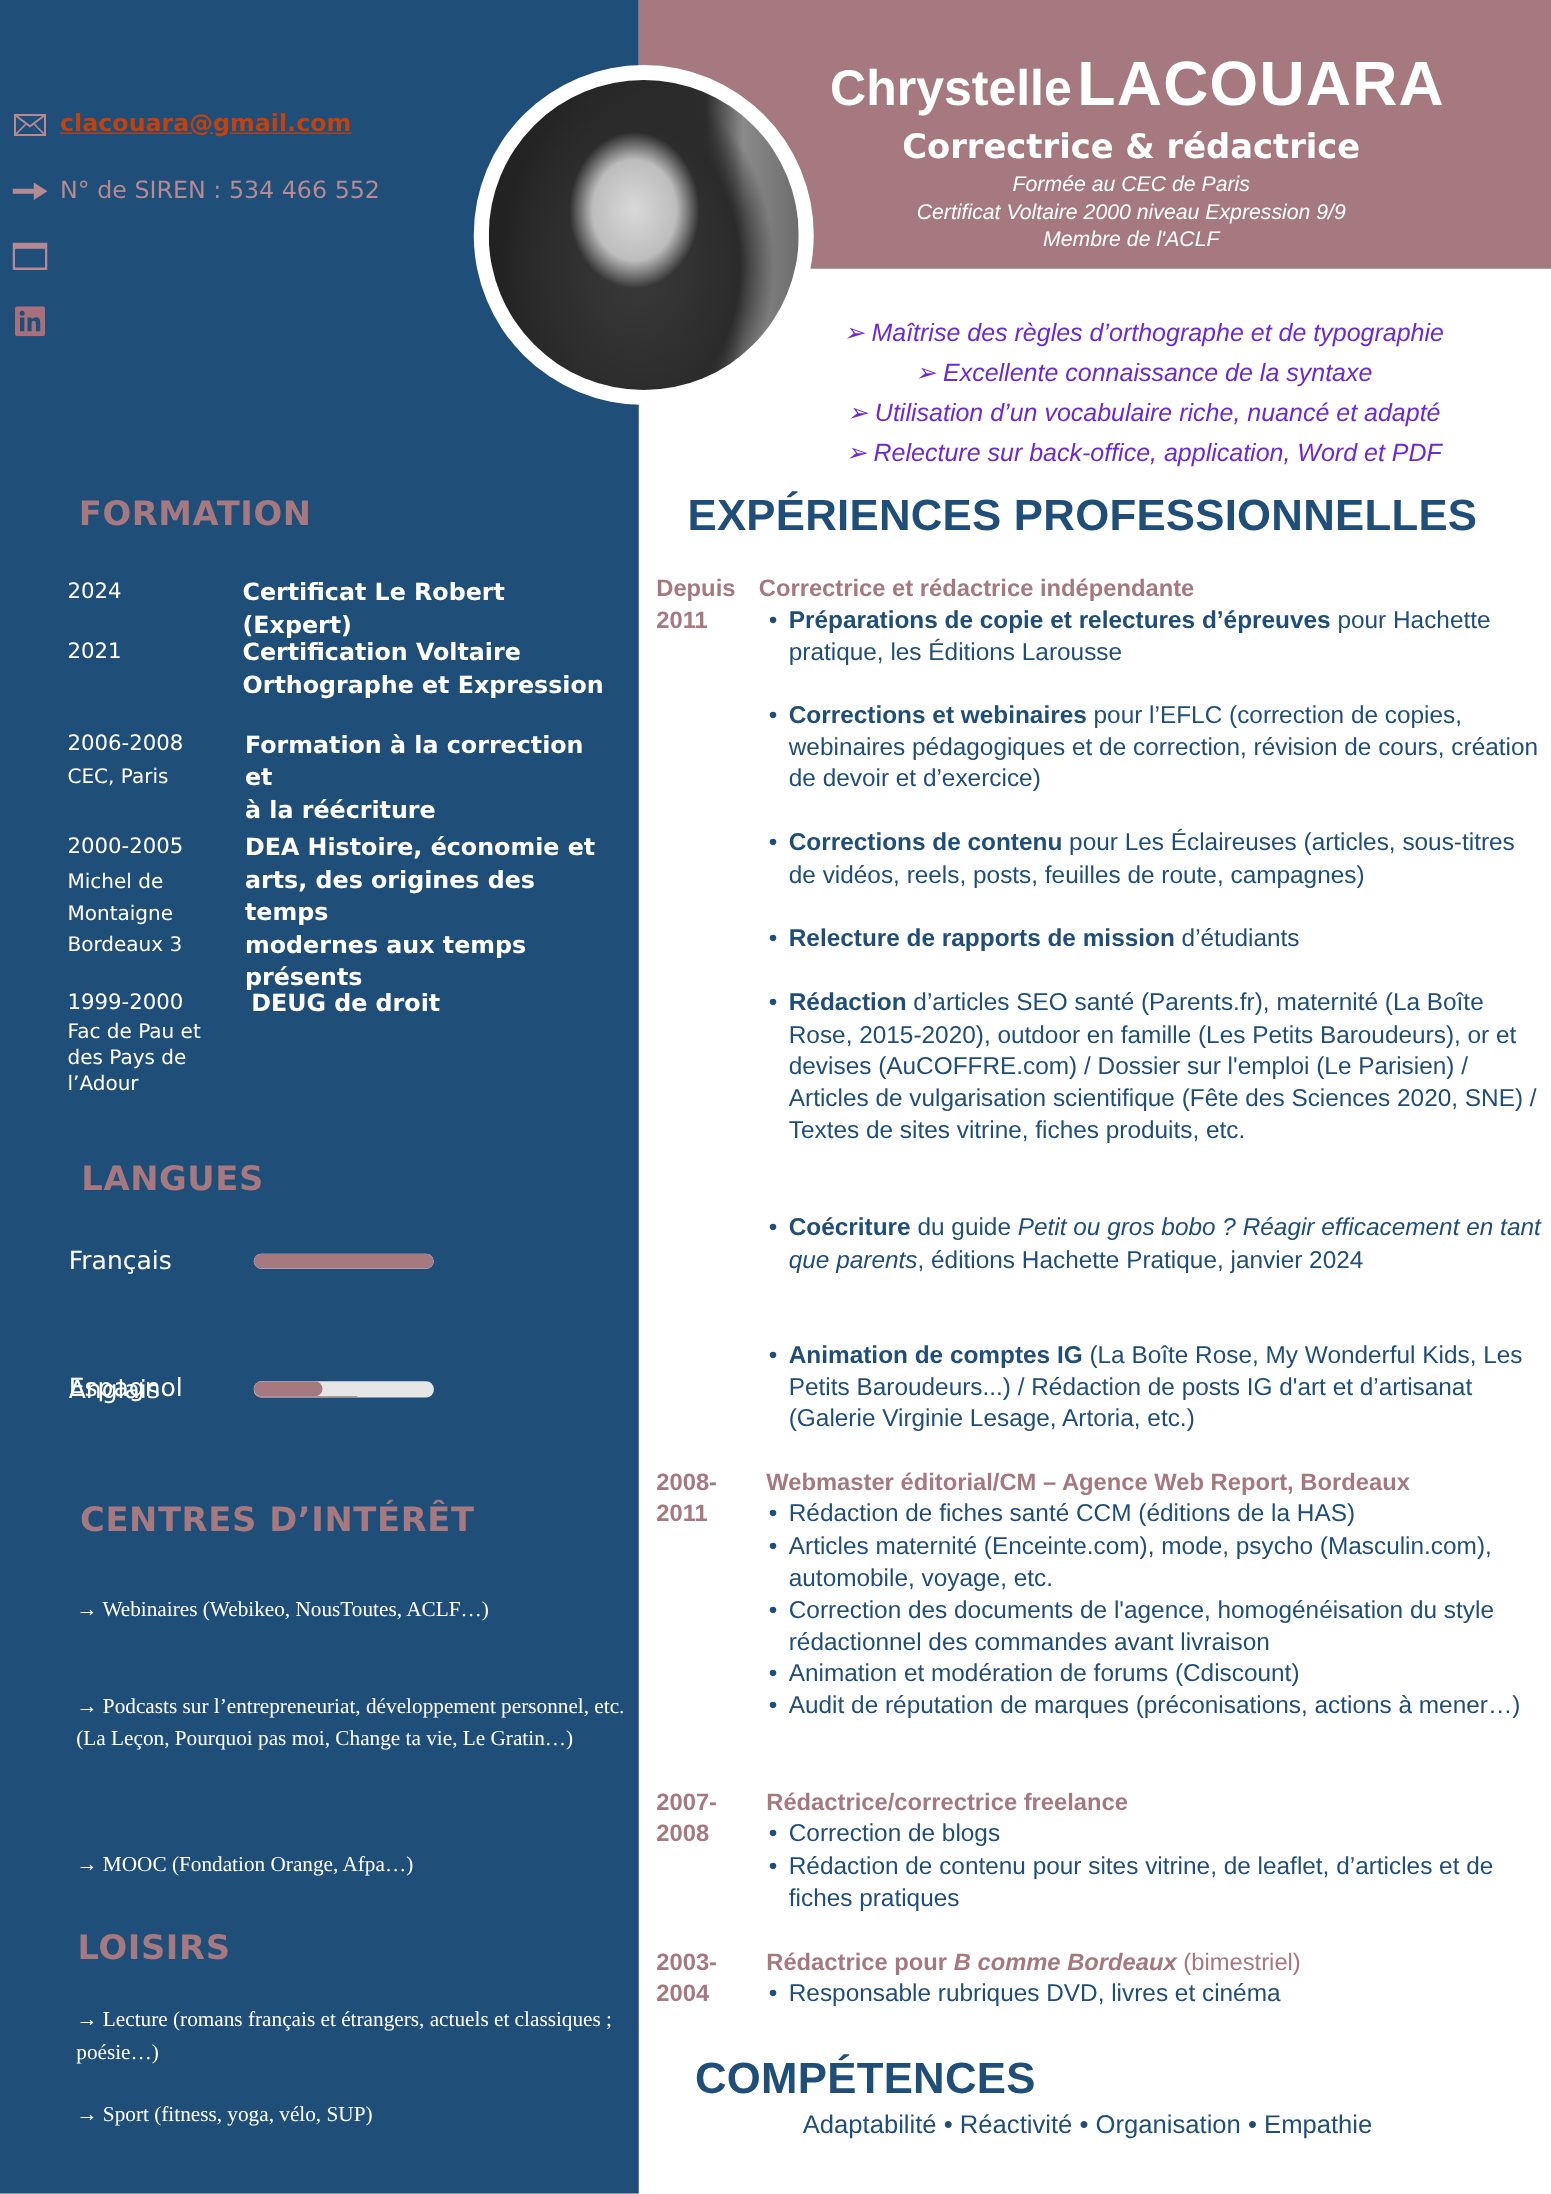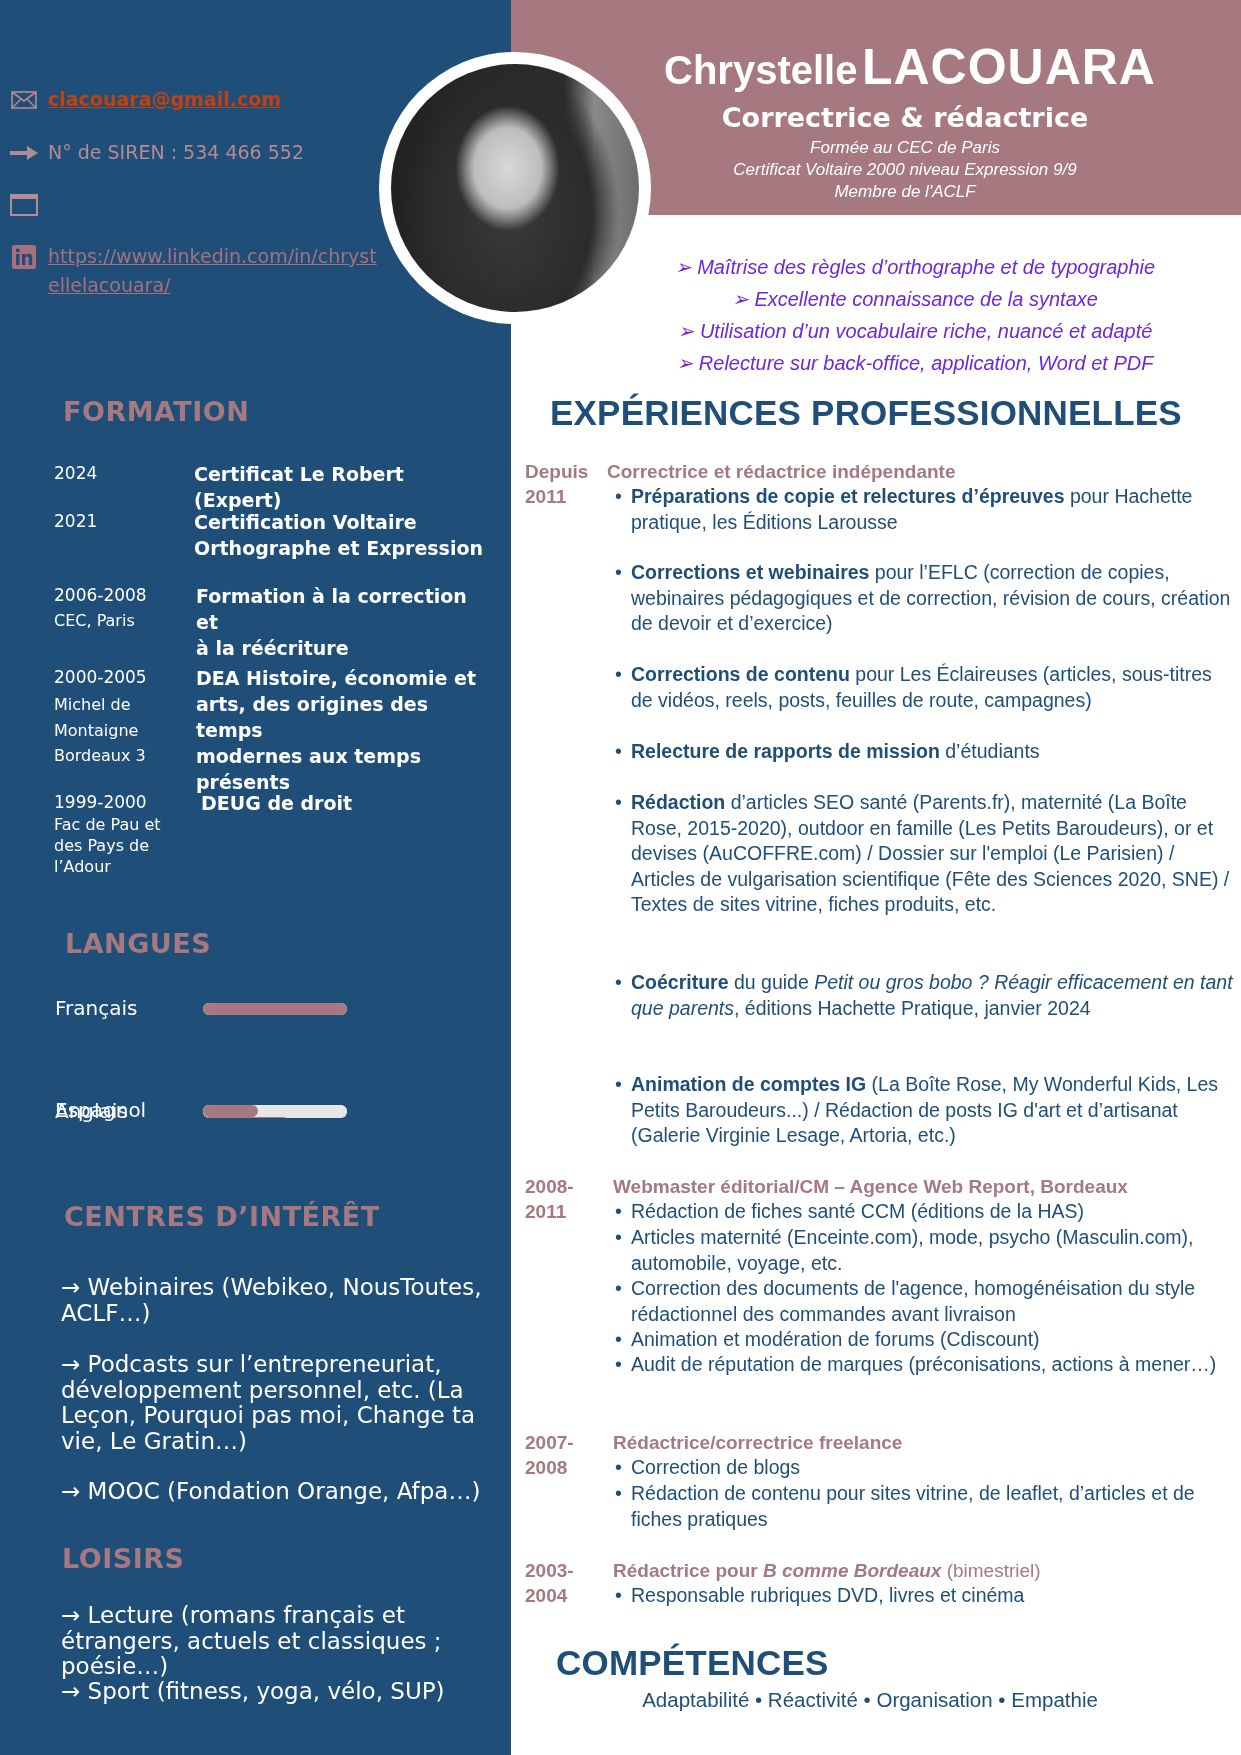--- a/index.html
+++ b/index.html
@@ -38,21 +38,21 @@
     .form-row { position: absolute; left: 54px; width: 440px; color: #ffffff; }
     .form-row .yr { position: absolute; left: 0; top: 0; font-size: 17px; line-height: 24px; }
     .form-row .loc { position: absolute; left: 0; font-size: 16px; line-height: 22px; }
     .form-row .ttl { position: absolute; left: 140px; top: 0; font-weight: bold; font-size: 19px; line-height: 26px; }
 
     .lang-row { position: absolute; left: 55px; width: 300px; height: 30px; }
     .lang-row .lbl { position: absolute; left: 0; top: 0; color: #ffffff; font-size: 20px; line-height: 30px; }
     .lang-row .track { position: absolute; left: 148px; top: 10px; width: 144px; height: 12px; border-radius: 6px; background: #E6E6E6; overflow: hidden; }
     .lang-row .fill { position: absolute; left: 0; top: 0; height: 100%; border-radius: 6px; background: #A5797F; }
 
-    .interest { position: absolute; left: 61px; width: 440px; color: #ffffff; font-size: 23px; line-height: 25.5px; }
+    .interest { position: absolute; left: 61px; width: 440px; color: #ffffff; font-size: 17px; line-height: 25.5px; font-family: Liberation Serif, serif; }
 
     
     .right-title { position: absolute; color: #1F4E79; font-weight: bold; font-size: 35px; font-family: "Liberation Sans", sans-serif; letter-spacing: 0.2px; }
     .job { position: absolute; left: 525px; width: 710px; }
     .job .yr { position: absolute; left: 0; top: 0; color: #A5797F; font-weight: bold; font-size: 19px; line-height: 25px; width: 72px; font-family: "Liberation Sans", sans-serif; }
     .job .head { position: absolute; left: 88px; top: 0; color: #A5797F; font-weight: bold; font-size: 19px; line-height: 25px; white-space: nowrap; font-family: "Liberation Sans", sans-serif; }
     .job .head .it { font-style: italic; }
     .job .head .norm { font-weight: normal; }
     .bul { position: absolute; left: 88px; width: 625px; color: #1F4E79; font-size: 19.5px; line-height: 25.5px; padding-left: 18px; font-family: "Liberation Sans", sans-serif; }
     .bul::before { content: "•"; position: absolute; left: 2px; top: 0; }
@@ -100,21 +100,20 @@
 
 <div class="contact linkedin" style="top:242px;">
   <span class="ic">
     <svg width="24" height="24" viewBox="0 0 24 24">
         <rect x="0" y="0" width="24" height="24" rx="2" fill="#A8707C"></rect>
         <rect x="4" y="9" width="3.5" height="11" fill="#1F4E79"></rect>
         <circle cx="5.75" cy="5.5" r="2" fill="#1F4E79"></circle>
         <path d="M10 9 h3.3 v1.6 c0.7-1.2 2-1.9 3.5-1.9 c2.6 0 3.4 1.7 3.4 4.2 V20 h-3.5 v-6.3 c0-1.3-0.4-2.1-1.6-2.1 c-1.3 0-1.8 0.9-1.8 2.2 V20 H10 Z" fill="#1F4E79"></path>
       </svg>
   </span>
-  <a>https://www.linkedin.com/in/chrystellelacouara/</a>
 </div>
 
 <div class="photo">
   <div class="inner"></div>
 </div>
 
 <div class="name">
   <span class="first">Chrystelle</span>
   <span class="last">LACOUARA</span>
 </div>

